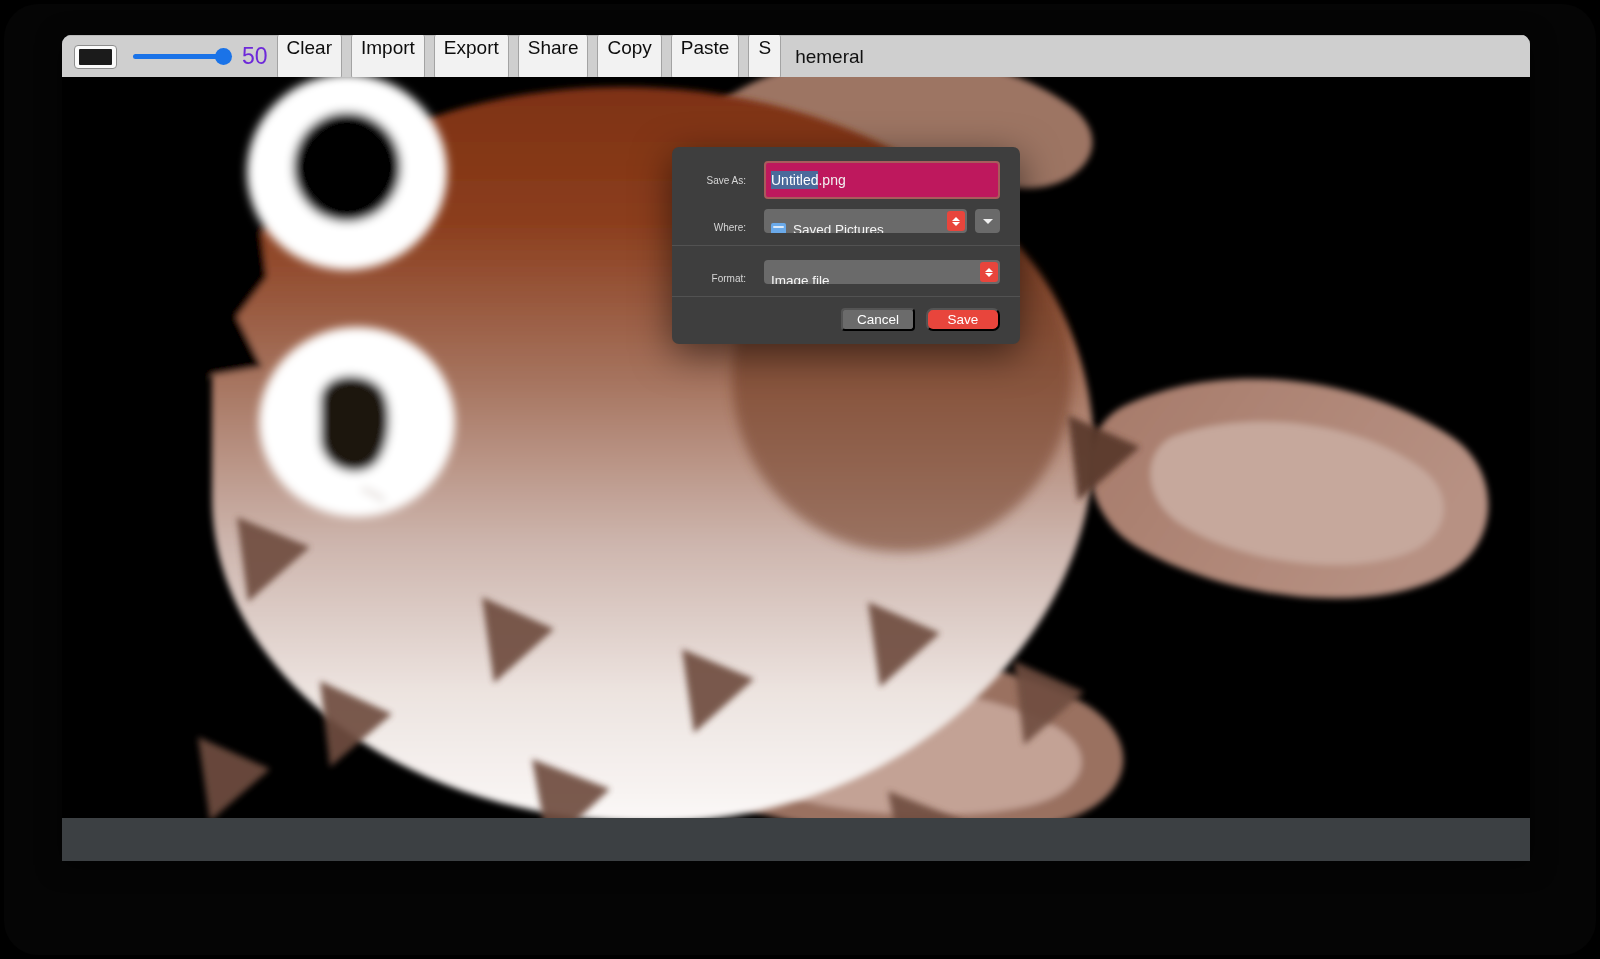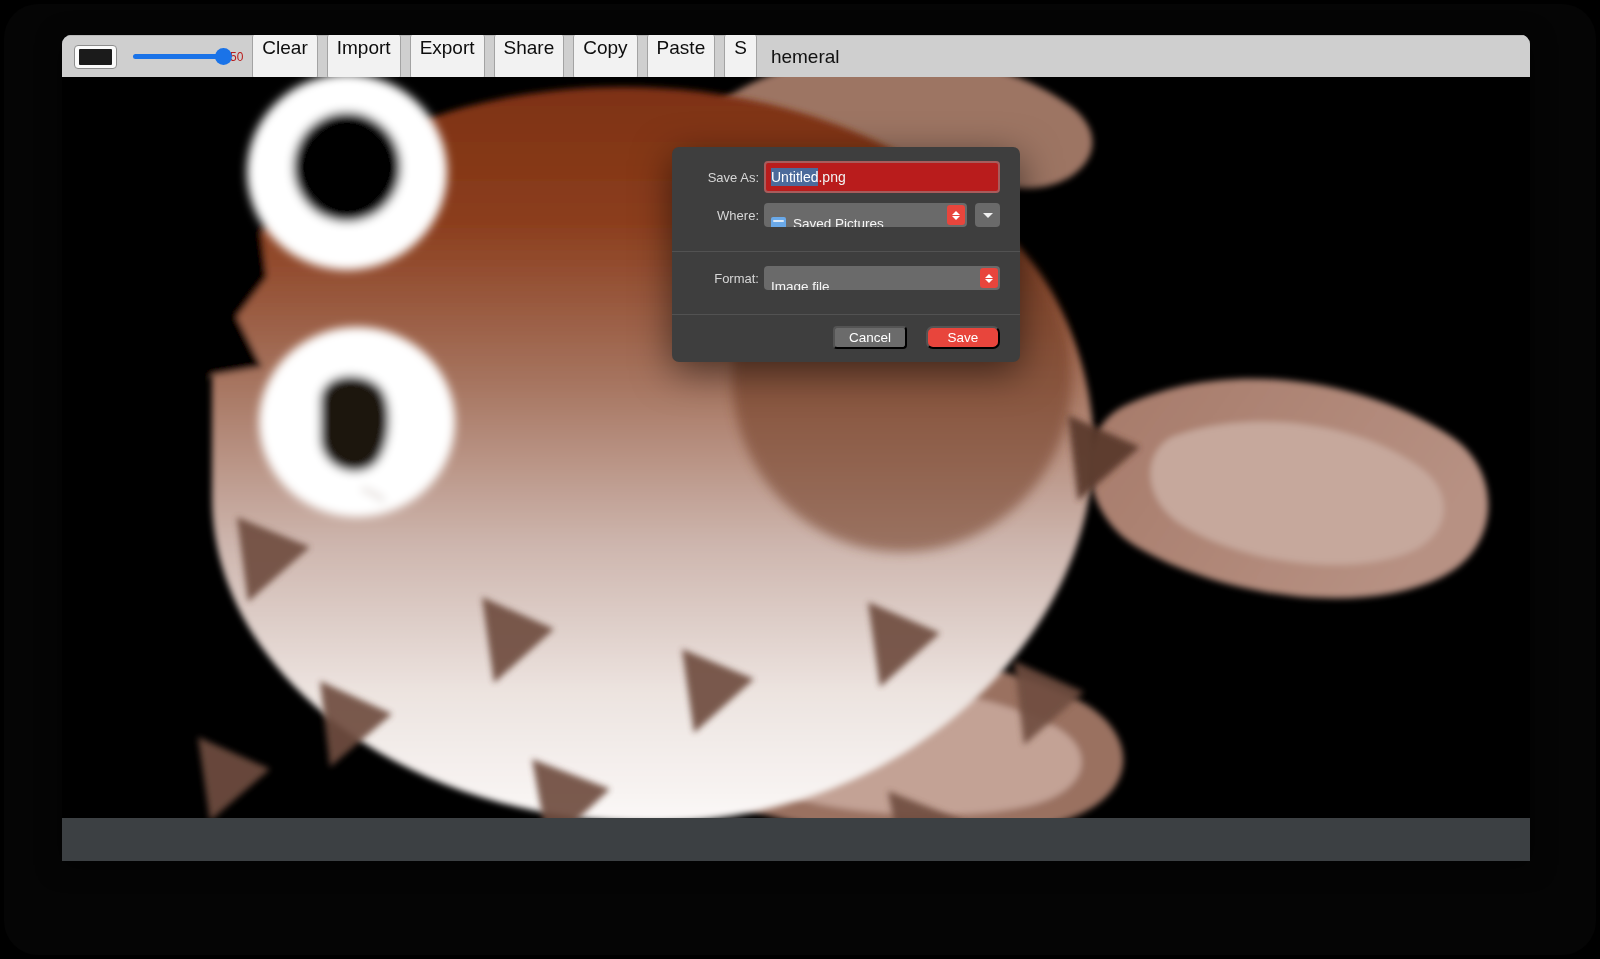--- a/index.html
+++ b/index.html
@@ -126,23 +126,23 @@
     position: absolute; left: 0; right: 0;
     height: 5px; border-radius: 3px;
     background: #1a73e8;
   }
   #brush-slider .thumb {
     position: absolute; right: -3px;
     width: 17px; height: 17px; border-radius: 50%;
     background: #1a73e8;
   }
   #brush-value {
-    margin-left: 1px;
-    font-size: 12px;
-    color: #b91c1c;
+    margin-left: 13px;
+    font-size: 23px;
+    color: #6d28d9;
   }
 
   .tbtn {
     margin-left: 9px;
     padding: 2px 9px 20px;
     font-size: 19px;
     font-family: "Liberation Sans", sans-serif;
     color: #0d0d0d;
     background: #f2f2f2;
     border: 1px solid #a3a3a3;
@@ -185,34 +185,34 @@
     color: #e6e6e6;
   }
   .dlg-section { padding: 14px 20px 12px; }
   .dlg-sep { height: 1px; background: #525252; margin: 0; }
 
   .dlg-row {
     display: flex;
     align-items: center;
     margin-bottom: 10px;
   }
-  .dlg-row:last-child { margin-bottom: 12px; }
+  .dlg-row:last-child { margin-bottom: 0; align-items: flex-end; }
   .dlg-label {
     width: 72px;
     text-align: right;
-    padding-right: 5px;
-    font-size: 13px;
+    padding-right: 18px;
+    font-size: 10px;
     color: #d6d6d6;
     flex-shrink: 0;
   }
 
   #saveas-field {
     flex: 1;
-    height: 32px;
-    background: #b91c1c;
+    height: 38px;
+    background: #be185d;
     border: 2px solid #a85c5c;
     border-radius: 4px;
     display: flex;
     align-items: center;
     padding: 0 5px;
     font-size: 14px;
     color: #f2f2f2;
     overflow: hidden;
   }
   #saveas-selected {
@@ -288,21 +288,21 @@
   #expand-btn .chev {
     width: 0; height: 0;
     border-left: 5px solid transparent;
     border-right: 5px solid transparent;
     border-top: 5px solid #f0f0f0;
   }
 
   .dlg-actions {
     display: flex;
     justify-content: flex-end;
-    gap: 19px;
+    gap: 11px;
     padding: 11px 20px 13px;
   }
   .dlg-btn {
     min-width: 74px;
     height: 23px;
     border-radius: 4px;
     font-size: 13.5px;
     display: flex; align-items: center; justify-content: center;
     color: #ffffff;
   }

